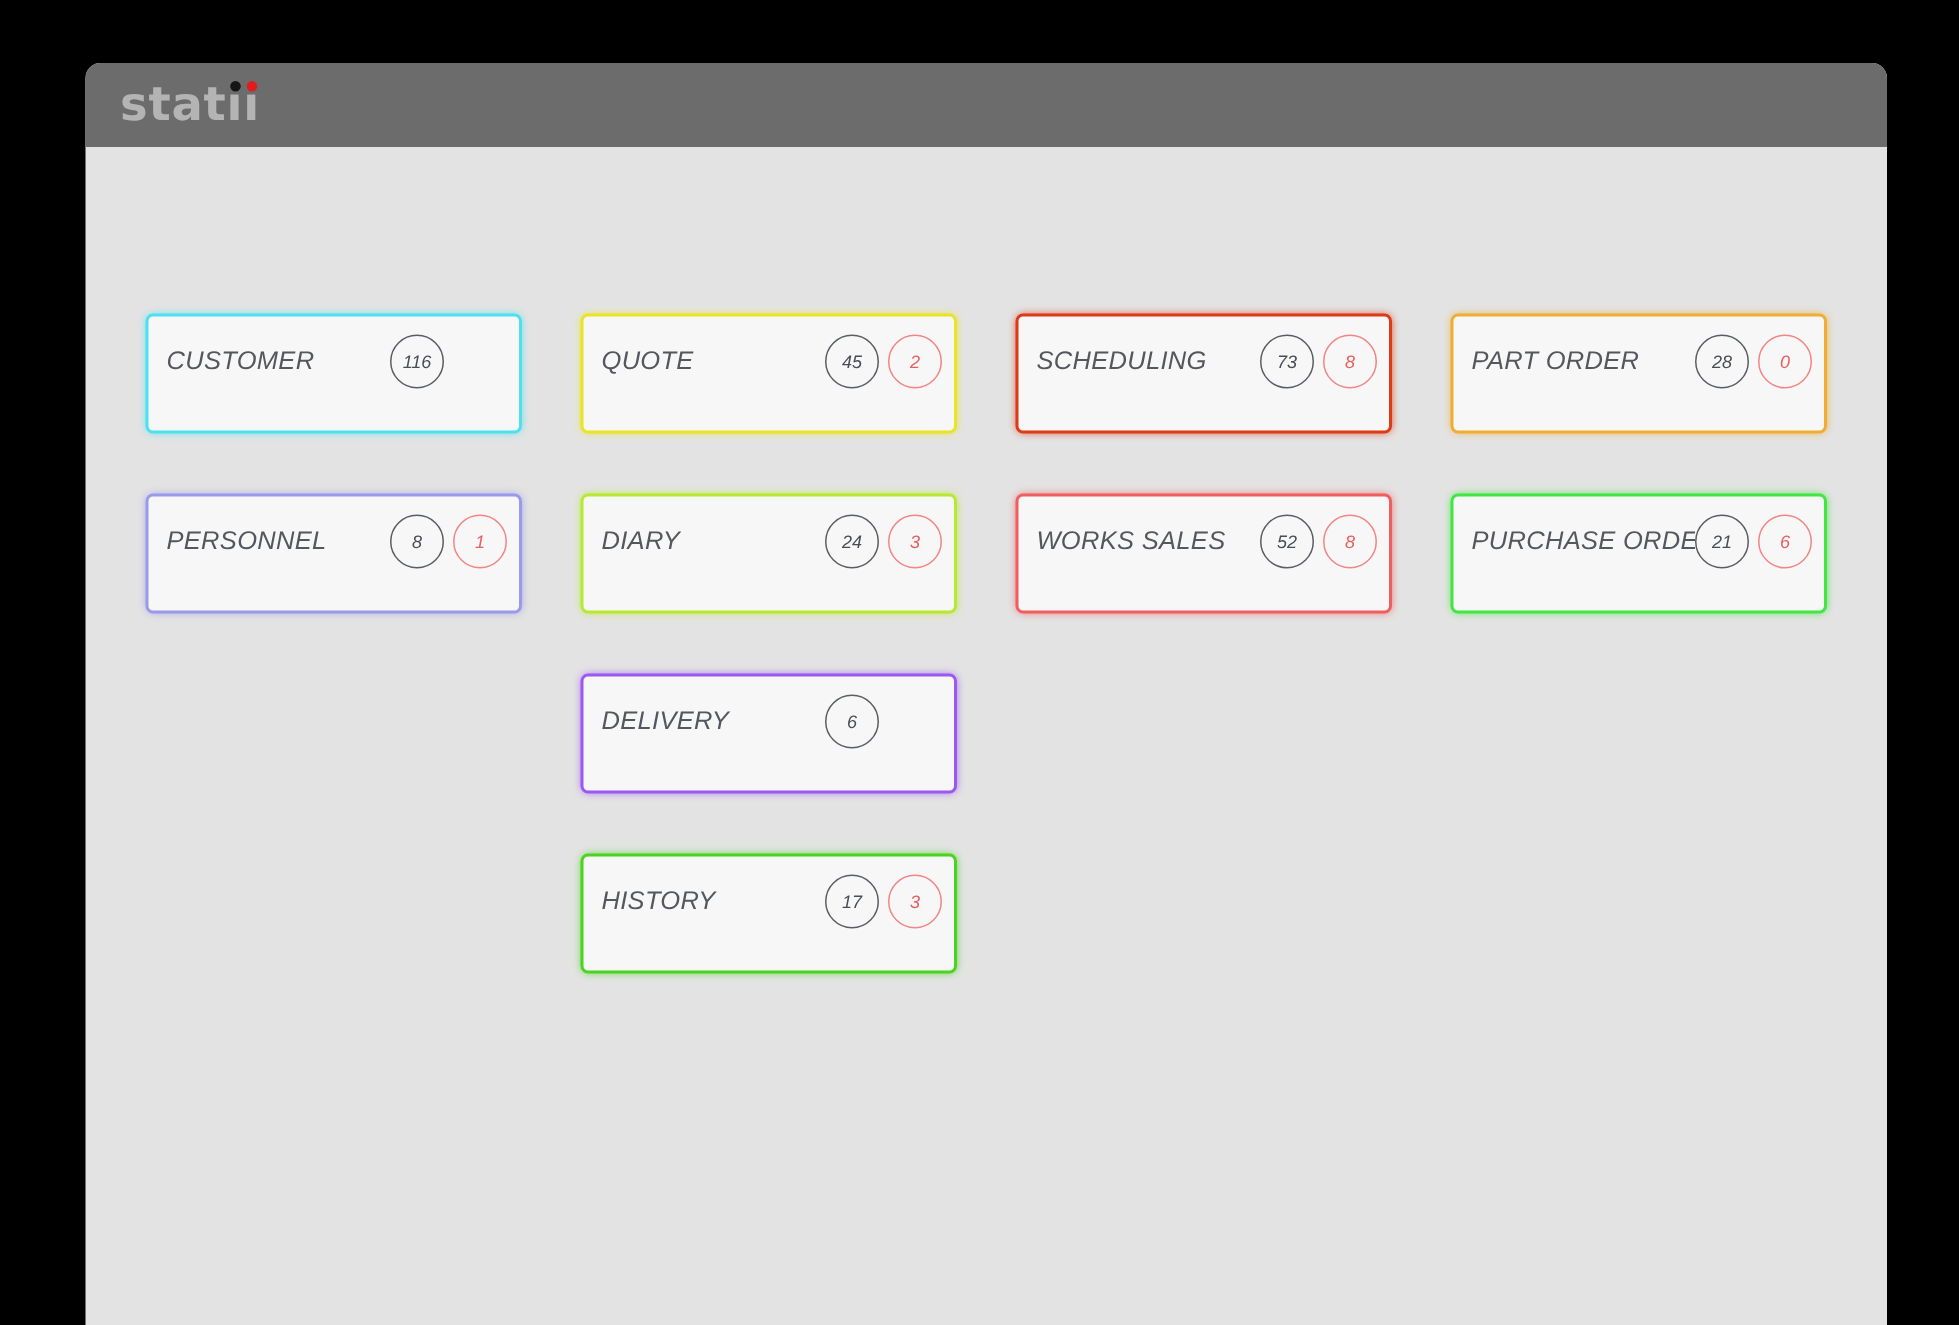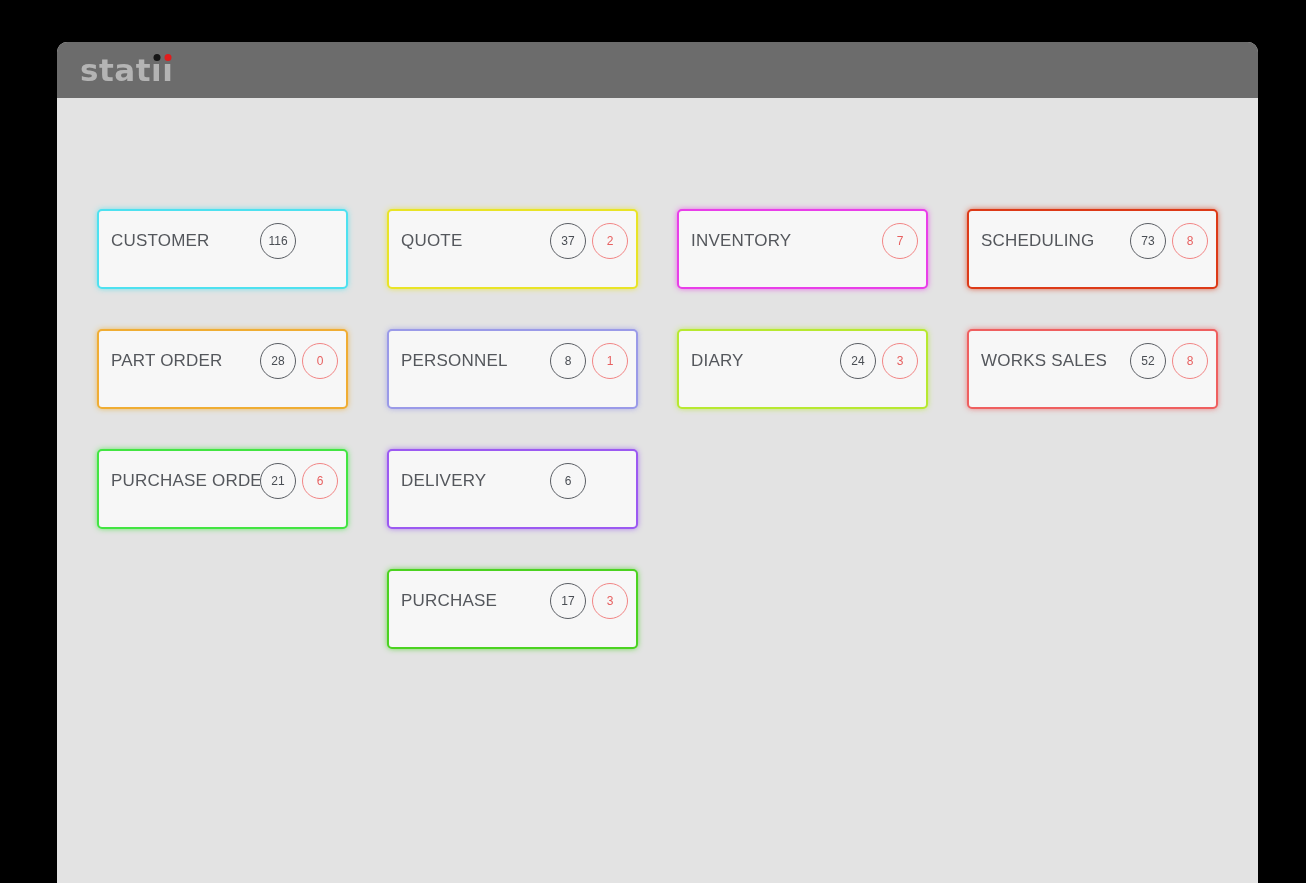--- a/index.html
+++ b/index.html
@@ -63,20 +63,21 @@
   .card {
     box-sizing: border-box;
     background: #f7f7f7;
     border: 2px solid var(--c, #a9a9a9);
     box-shadow: 0 0 6px -1px var(--c, transparent);
     border-radius: 5px;
     display: flex;
     align-items: center;
     padding: 0 8px 16px 12px;
     cursor: pointer;
+    font-style: italic;
   }
   .card-label {
     flex: 1 1 auto;
     font-size: 17px;
     color: #54575c;
     letter-spacing: 0.2px;
     white-space: nowrap;
     overflow: hidden;
   }
   .badge-area {
@@ -136,37 +137,28 @@
             <span class="badge count">116</span>
           </span>
         <span class="slot"></span>
       </span>
     </div>
 
     <div class="card" style="--c: #e9e426;">
       <span class="card-label">QUOTE</span>
       <span class="badge-area">
         <span class="slot">
-            <span class="badge count">37</span>
+            <span class="badge count">45</span>
           </span>
         <span class="slot">
             <span class="badge alert">2</span>
           </span>
       </span>
     </div>
 
-    <div class="card" style="--c: #e93ee9;">
-      <span class="card-label">INVENTORY</span>
-      <span class="badge-area">
-        <span class="slot"></span>
-        <span class="slot">
-            <span class="badge alert">7</span>
-          </span>
-      </span>
-    </div>
 
     <div class="card" style="--c: #dd3a17;">
       <span class="card-label">SCHEDULING</span>
       <span class="badge-area">
         <span class="slot">
             <span class="badge count">73</span>
           </span>
         <span class="slot">
             <span class="badge alert">8</span>
           </span>
@@ -240,21 +232,21 @@
       <span class="card-label">DELIVERY</span>
       <span class="badge-area">
         <span class="slot">
             <span class="badge count">6</span>
           </span>
         <span class="slot"></span>
       </span>
     </div>
 
     <div class="card col2" style="--c: #4bd320;">
-      <span class="card-label">PURCHASE</span>
+      <span class="card-label">HISTORY</span>
       <span class="badge-area">
         <span class="slot">
             <span class="badge count">17</span>
           </span>
         <span class="slot">
             <span class="badge alert">3</span>
           </span>
       </span>
     </div>
 

